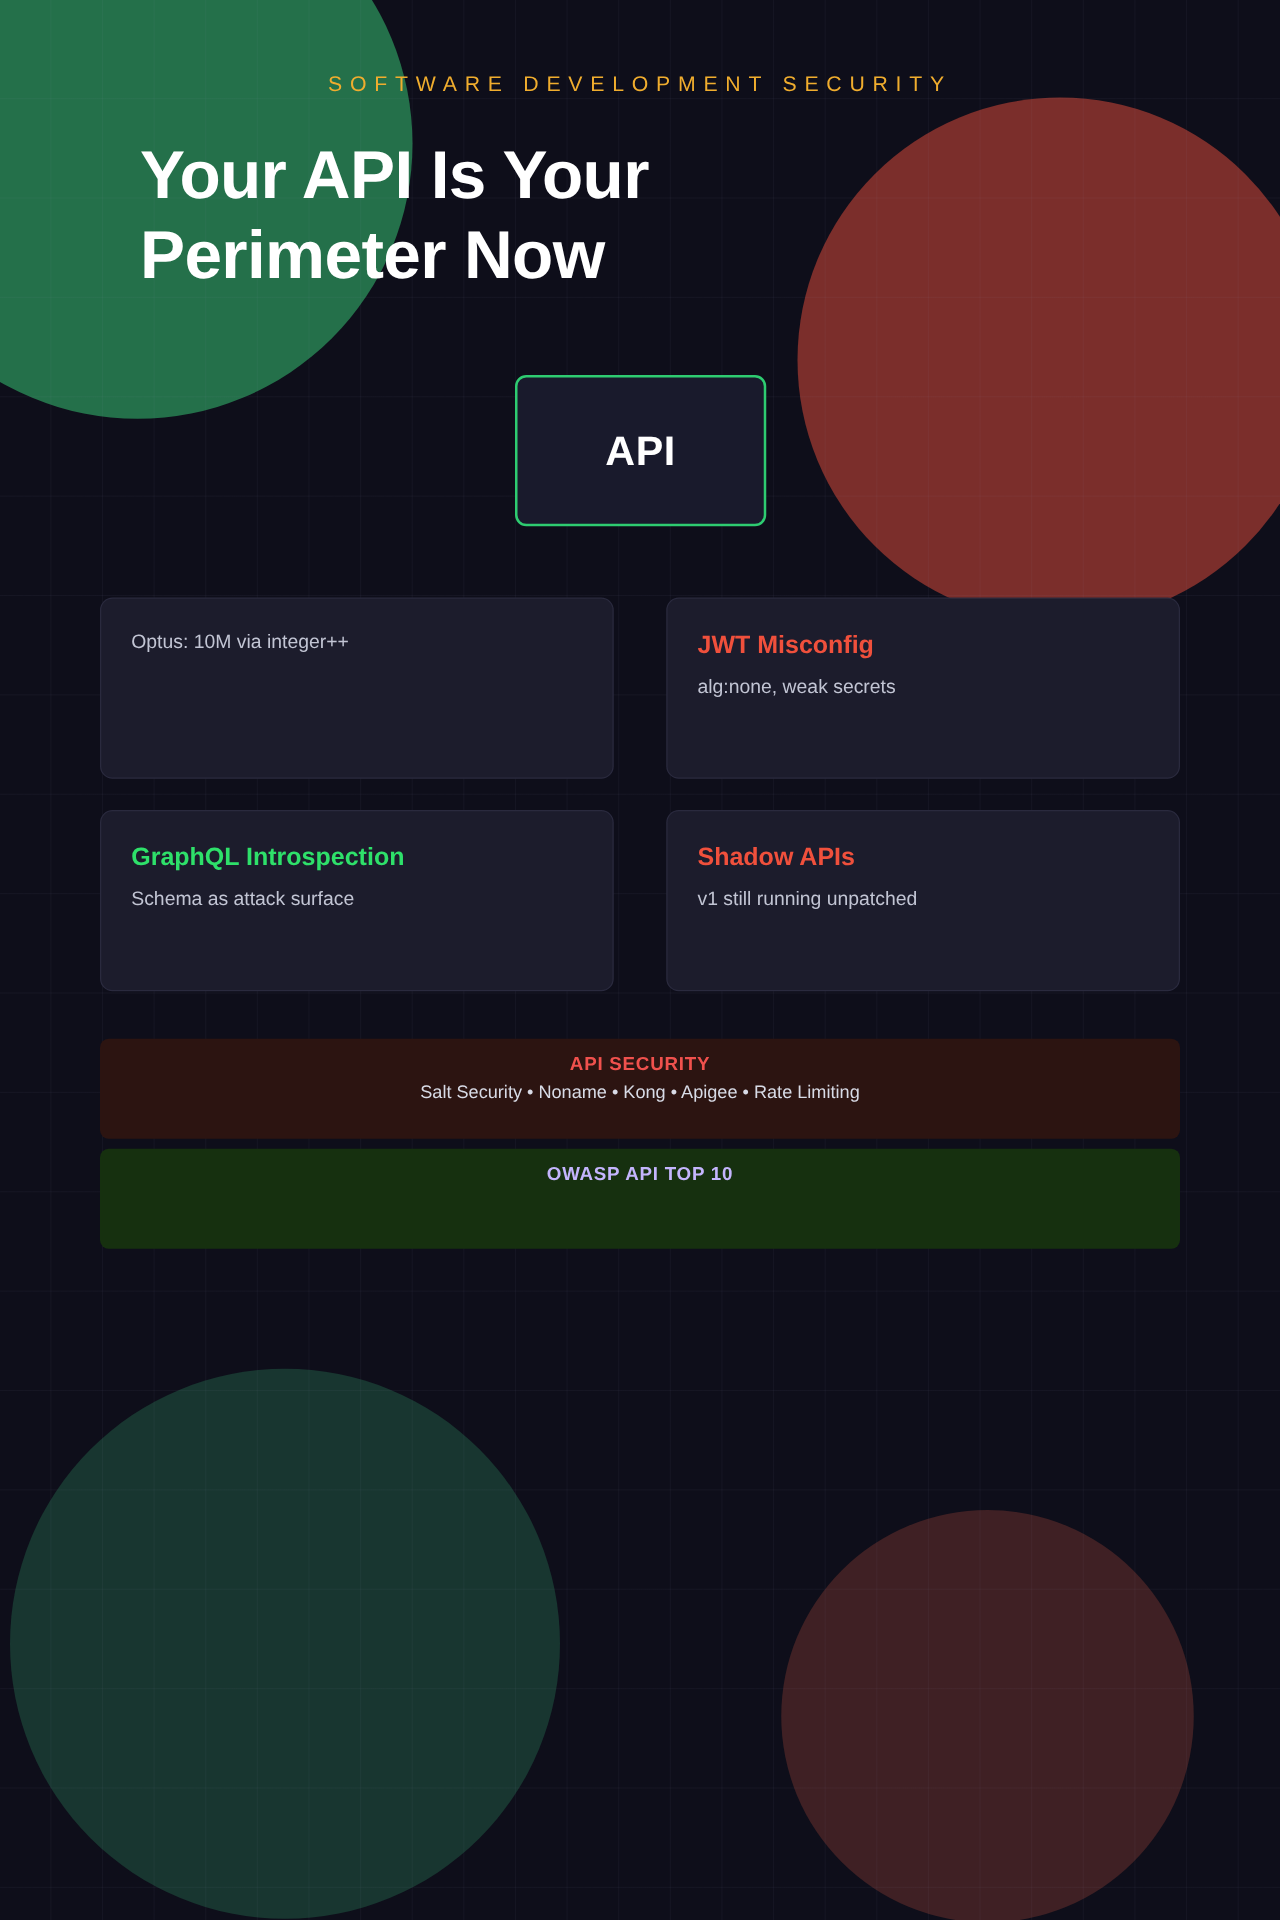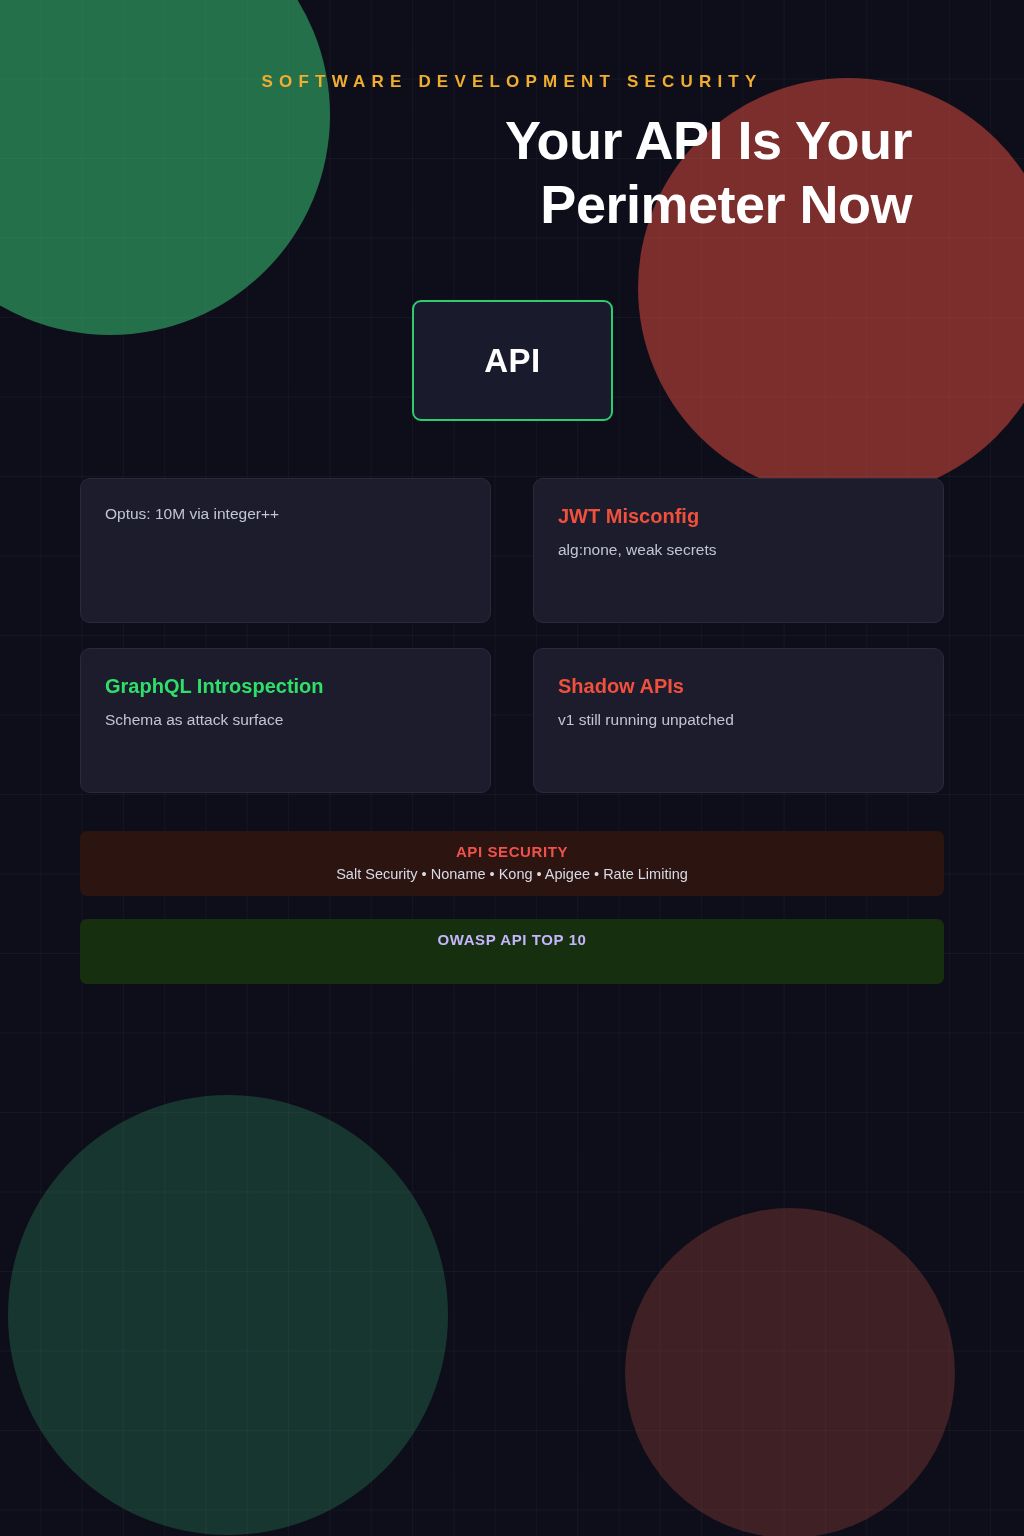--- a/index.html
+++ b/index.html
@@ -29,30 +29,30 @@
   .blob { position:absolute; border-radius:50%; z-index:0; }
   .blob-tl { width:440px; height:440px; left:-110px;  top:-105px;  background:#24704a; }
   .blob-tr { width:420px; height:420px; left:638px;   top:78px;    background:#7b2e2b; }
   .blob-bl { width:440px; height:440px; left:8px;     top:1095px;  background:#183630; }
   .blob-br { width:330px; height:330px; left:625px;   top:1208px;  background:#3f2024; }
 
   
   .content { position:relative; z-index:2; width:1024px; height:1536px; }
 
   .eyebrow {
-    position:absolute; top:72px; left:0; width:1024px;
+    position:absolute; top:58px; left:0; width:1024px;
     text-align:center;
     color:#f0ad2e;
     font-size:17px;
-    font-weight:bold;
+    font-weight:normal;
     letter-spacing:6.2px;
   }
   .title {
     position:absolute; top:108px; left:112px; width:800px;
-    text-align:right;
+    text-align:left;
     color:#ffffff;
     font-size:54px;
     line-height:64px;
     font-weight:bold;
     letter-spacing:-0.5px;
   }
   .subtitle {
     position:absolute; top:245px; left:0; width:1024px;
     text-align:center;
     color:#8e92a8;
@@ -106,21 +106,21 @@
     font-size:15.5px;
     line-height:20px;
     font-weight:normal;
   }
 
   
   .banner {
     position:absolute;
     left:80px;
     width:864px;
-    height:65px;
+    height:80px;
     border-radius:7px;
     text-align:center;
     padding-top:12px;
   }
   .banner-red   { top:831px; background:#2c1411; }
   .banner-green { top:919px; background:#16300f; }
   .banner-title {
     font-size:15px;
     font-weight:bold;
     letter-spacing:0.6px;

